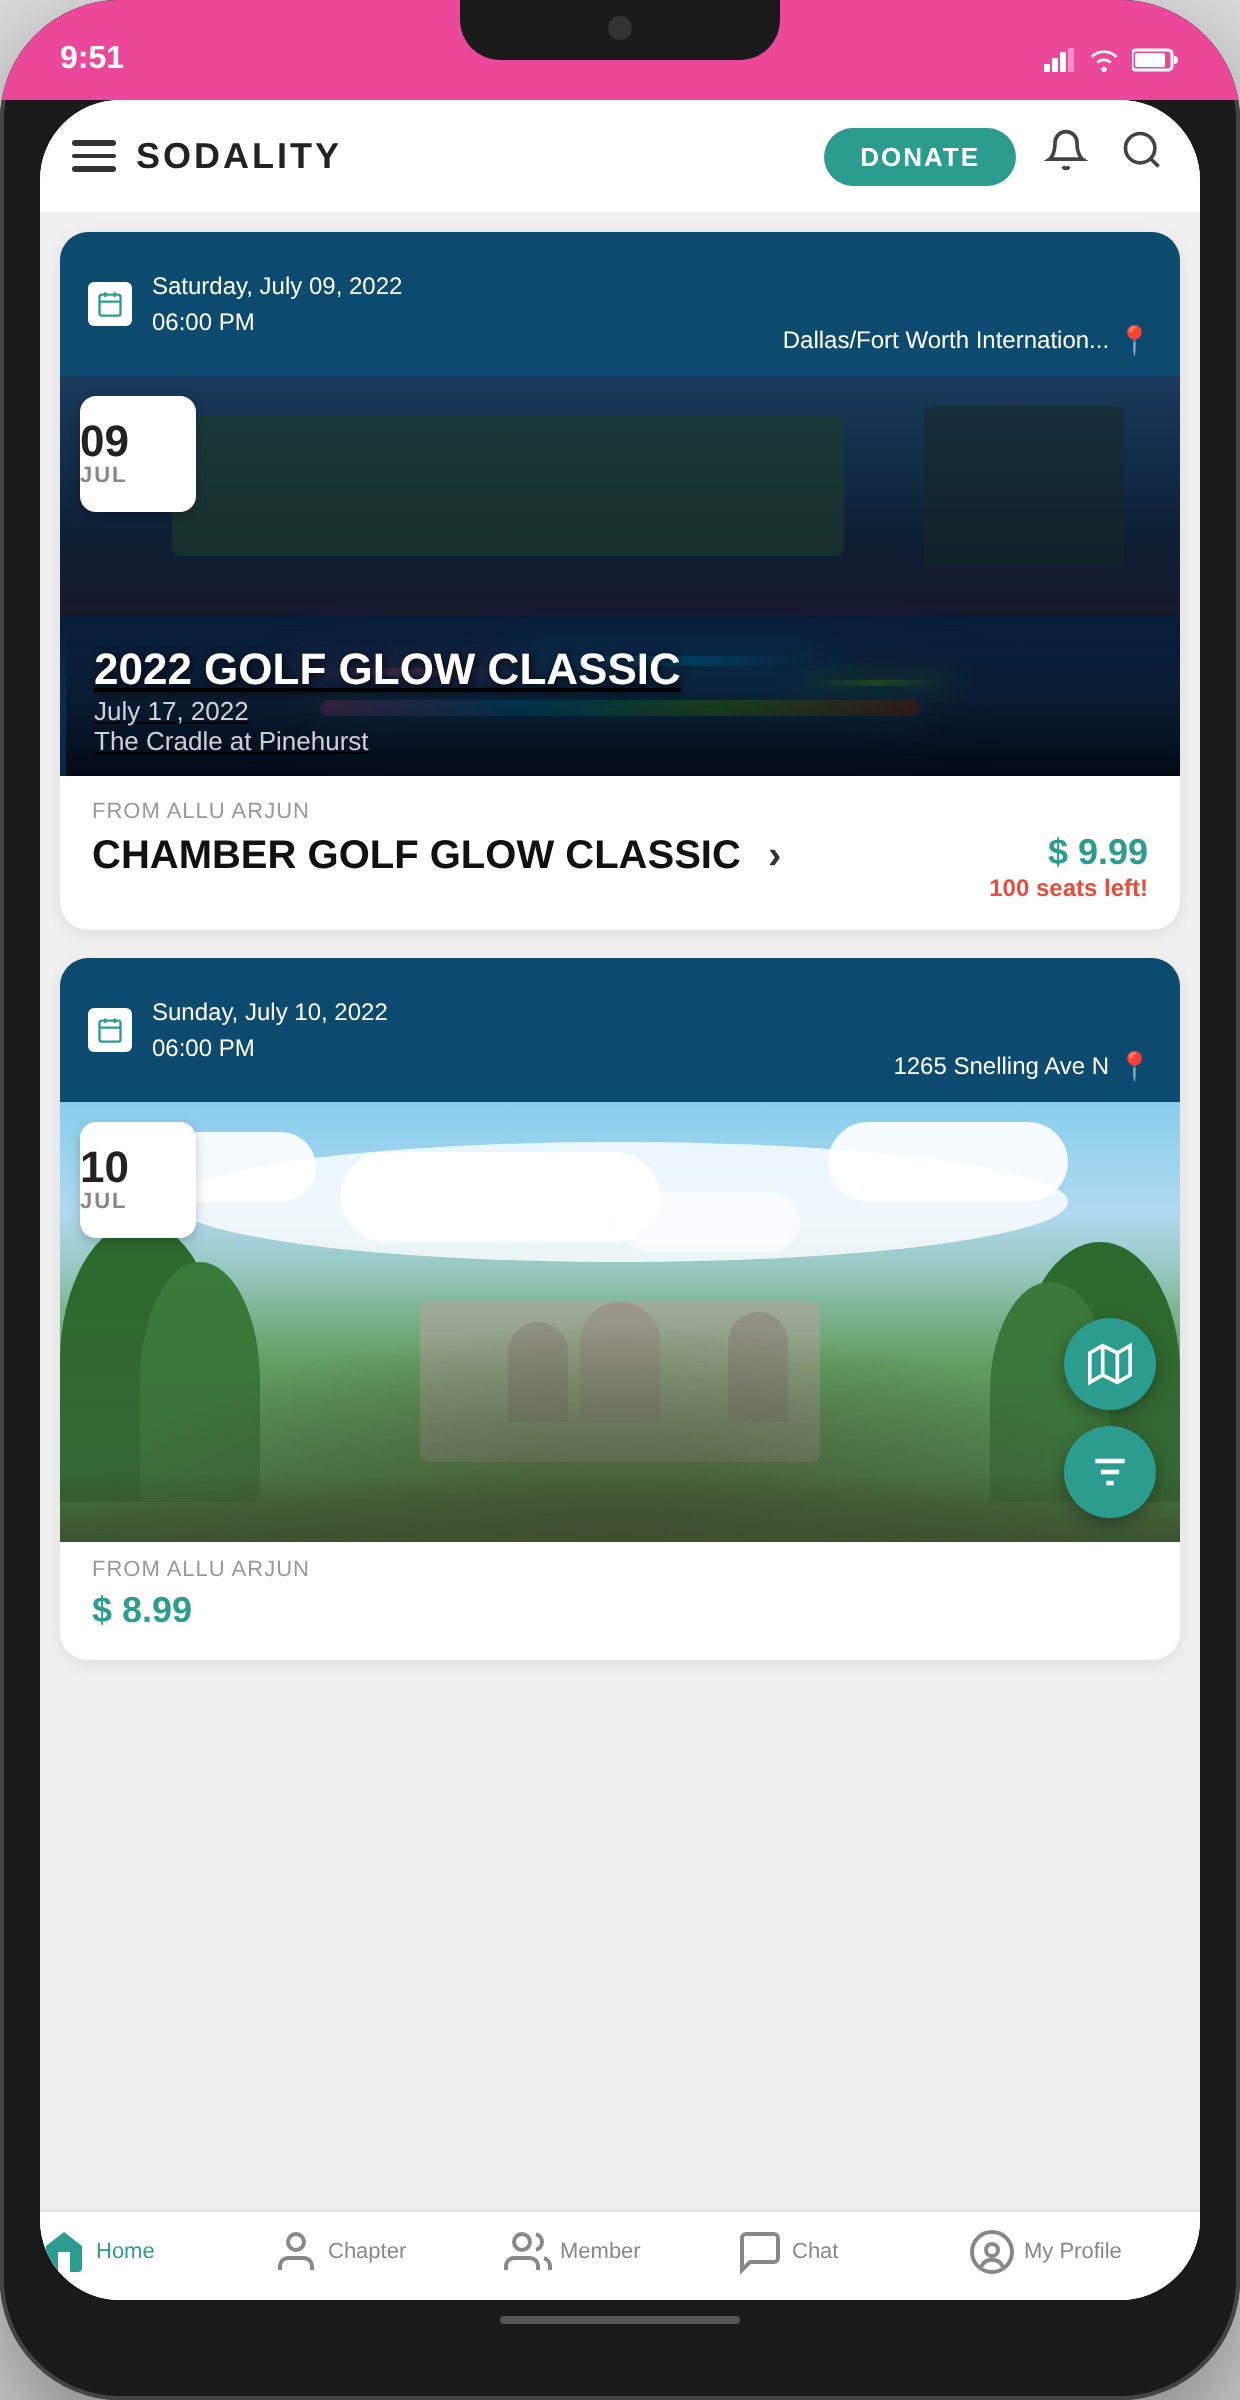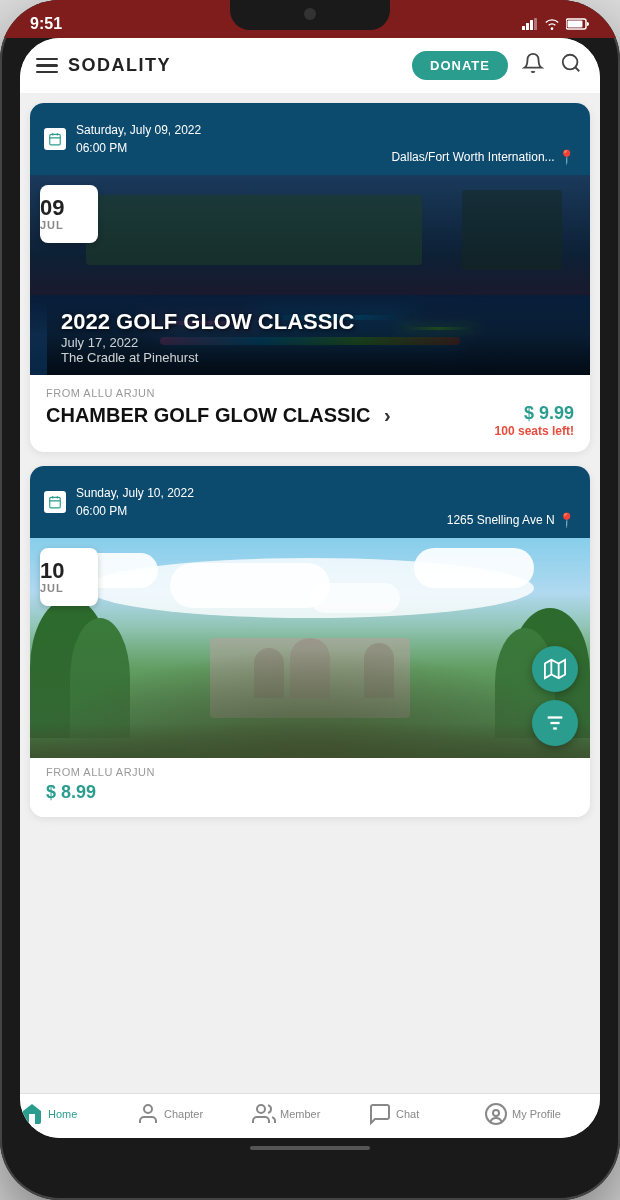--- a/index.html
+++ b/index.html
@@ -18,22 +18,22 @@
       border-radius: 60px;
       position: relative;
       box-shadow: 0 30px 80px rgba(0,0,0,0.5), inset 0 0 0 2px #444;
       display: flex;
       flex-direction: column;
       align-items: center;
       overflow: hidden;
     }
     .notch-area {
       width: 100%;
-      height: 38px;
-      background: #7f1d1d;
+      height: 50px;
+      background: #ec4899;
       display: flex;
       align-items: center;
       justify-content: space-between;
       padding: 10px 30px 0;
       position: relative;
       z-index: 10;
       border-radius: 60px 60px 0 0;
     }
     .status-time {
       color: #fff;
@@ -220,24 +220,25 @@
       position: absolute;
       bottom: 0;
       left: 0;
       width: 100%;
       height: 80px;
       background: rgba(0,30,60,0.7);
     }
     .event-overlay {
       position: absolute;
       bottom: 0;
-      left: 17px;
+      left: 3px;
       right: 0;
       padding: 10px 14px;
       background: linear-gradient(transparent, rgba(0,0,0,0.7));
+      text-decoration: underline;
     }
     .date-badge {
       position: absolute;
       top: 10px;
       left: 10px;
       background: #fff;
       border-radius: 8px;
       width: 58px;
       height: 58px;
       display: flex;

